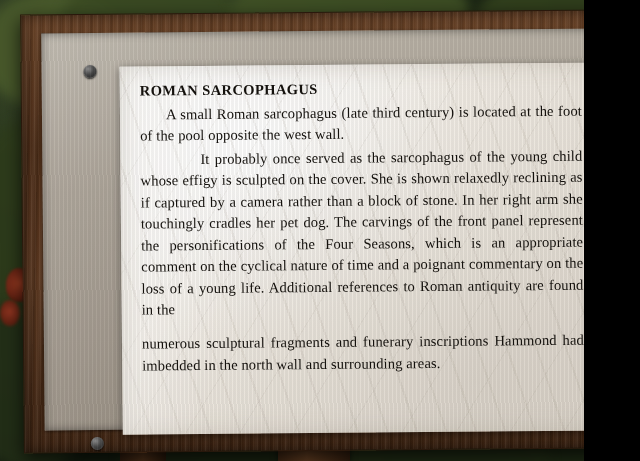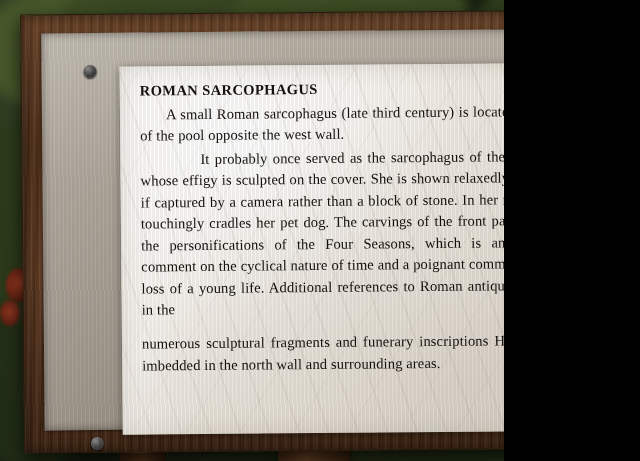--- a/index.html
+++ b/index.html
@@ -10,21 +10,21 @@
   body {
     width: 640px;
     height: 461px;
     overflow: hidden;
     font-family: "Liberation Serif", serif;
   }
 
   
   #scene {
     position: relative;
-    width: 504px;
+    width: 584px;
     height: 461px;
     overflow: hidden;
     background:
       radial-gradient(ellipse at 18% 12%, #3c4a2a 0%, #23301a 38%, #121a0e 70%),
       linear-gradient(180deg, #27331c 0%, #161f10 55%, #0d120a 100%);
   }
   
   .foliage {
     position: absolute;
     border-radius: 50%;

